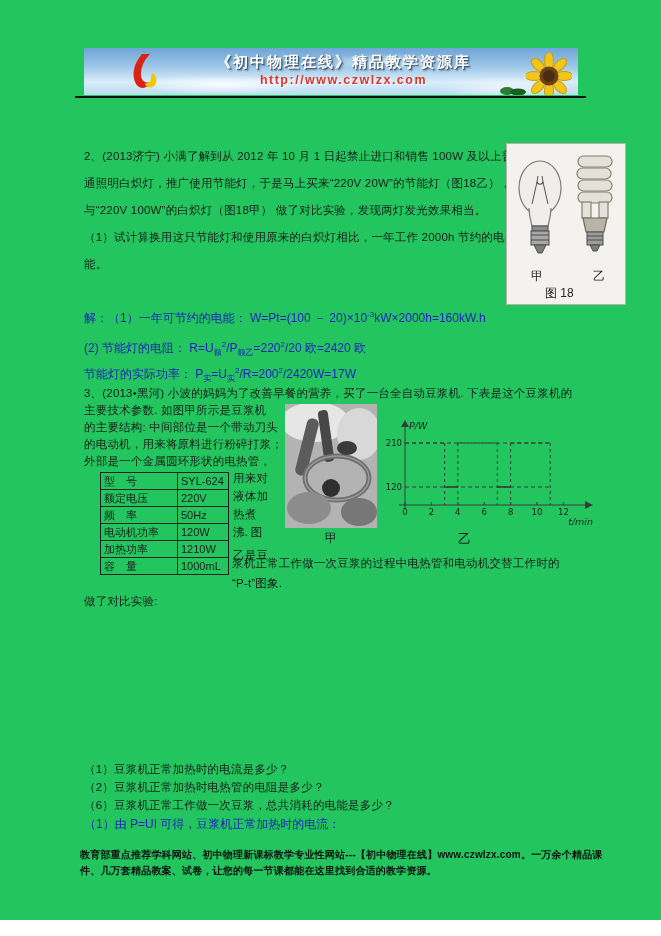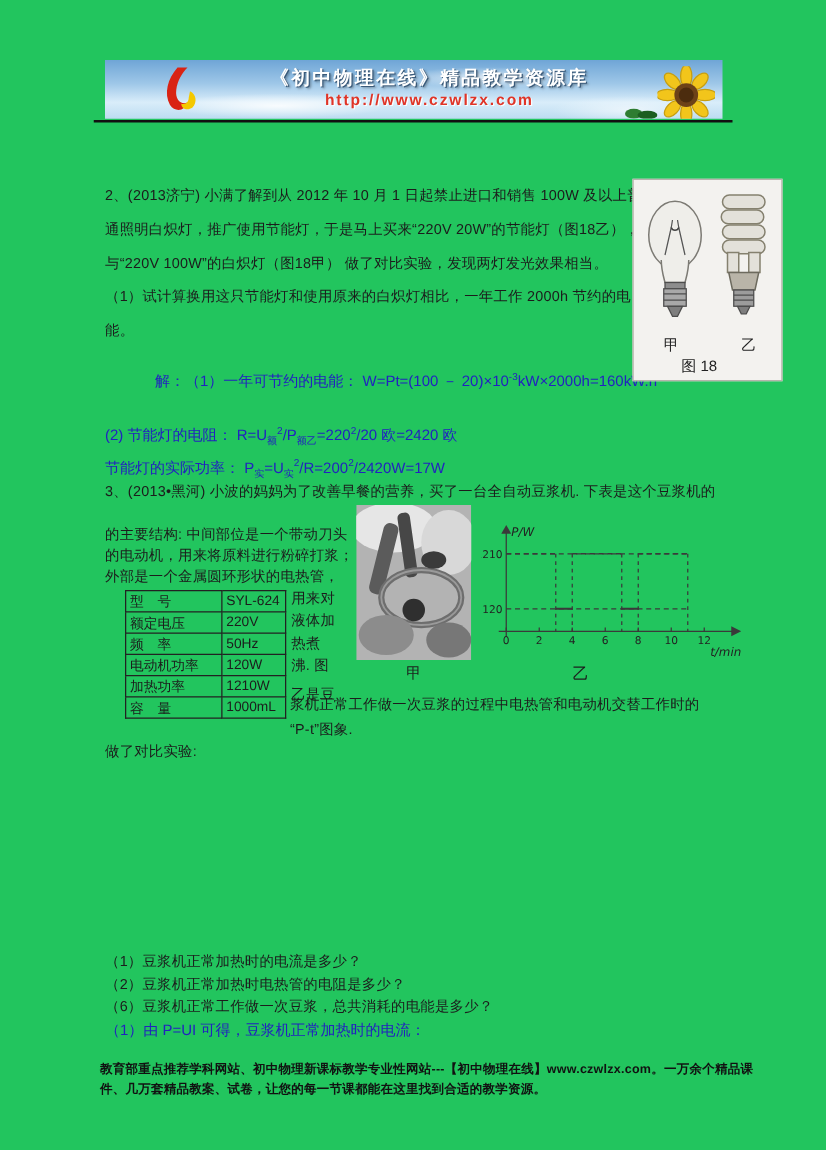--- a/index.html
+++ b/index.html
@@ -70,21 +70,21 @@
     </svg>
   </div>
   <div class="hr-line"></div>
 
   <div class="abs body-line" style="left:84px;top:149px;">2、(2013济宁) 小满了解到从 2012 年 10 月 1 日起禁止进口和销售 100W 及以上普</div>
   <div class="abs body-line" style="left:84px;top:176px;">通照明白炽灯，推广使用节能灯，于是马上买来“220V 20W”的节能灯（图18乙），</div>
   <div class="abs body-line" style="left:84px;top:203px;">与“220V 100W”的白炽灯（图18甲） 做了对比实验，发现两灯发光效果相当。</div>
   <div class="abs body-line" style="left:84px;top:230px;">（1）试计算换用这只节能灯和使用原来的白炽灯相比，一年工作 2000h 节约的电</div>
   <div class="abs body-line" style="left:84px;top:257px;">能。</div>
 
-  <div class="abs blue f" style="left:84px;top:297px;font-size:12px;margin-left:40px;">
+  <div class="abs blue f" style="left:84px;top:310px;font-size:12px;">
     <span>解：（1）一年可节约的电能：  W=Pt=(100 － 20)×10</span><sup>-3</sup><span>kW×2000h=160kW.h</span>
   </div>
   <div class="abs blue f" style="left:84px;top:340px;font-size:12px;">
     <span>(2) 节能灯的电阻：  R=U</span><sub>额</sub><sup>2</sup><span>/P</span><sub>额乙</sub><span>=220</span><sup>2</sup><span>/20 欧=2420 欧</span>
   </div>
   <div class="abs blue f" style="left:84px;top:366px;font-size:12px;">
     <span>节能灯的实际功率：  P</span><sub>实</sub><span>=U</span><sub>实</sub><sup>2</sup><span>/R=200</span><sup>2</sup><span>/2420W=17W</span>
   </div>
 
   <div class="bulb-fig">
@@ -109,20 +109,21 @@
       <rect x="12" y="80" width="16" height="13" fill="#9c9c9c" stroke="#4d4d4d" stroke-width="1"></rect>
       <path d="M12,84 L28,84 M12,88 L28,88" stroke="#4d4d4d" stroke-width="1"></path>
       <path d="M15,93 L25,93 L22,99 L18,99 Z" fill="#7e7e7e" stroke="#4d4d4d" stroke-width="1"></path>
     </svg>
     <div class="fig-sub" style="position:absolute;left:24px;top:124px;">甲</div>
     <div class="fig-sub" style="position:absolute;left:86px;top:124px;">乙</div>
     <div class="fig-sub" style="position:absolute;left:38px;top:141px;">图 18</div>
   </div>
 
   <div class="abs body-line" style="left:84px;top:386px;text-align:center;">3、(2013•黑河) 小波的妈妈为了改善早餐的营养，买了一台全自动豆浆机. 下表是这个豆浆机的</div>
+  <div class="abs body-line" style="left:84px;top:403px;">主要技术参数. 如图甲所示是豆浆机</div>
   <div class="abs body-line" style="left:84px;top:420px;">的主要结构: 中间部位是一个带动刀头</div>
   <div class="abs body-line" style="left:84px;top:437px;">的电动机，用来将原料进行粉碎打浆；</div>
   <div class="abs body-line" style="left:84px;top:454px;">外部是一个金属圆环形状的电热管，</div>
 
   <table class="spec-table">
     <tbody>
       <tr>
           <td class="lab">型　号</td>
           <td class="val">SYL-624</td>
         </tr>
@@ -145,21 +146,21 @@
       <tr>
           <td class="lab">容　量</td>
           <td class="val">1000mL</td>
         </tr>
     </tbody>
   </table>
 
   <div class="abs body-line" style="left:233px;top:471px;">用来对</div>
   <div class="abs body-line" style="left:233px;top:489px;">液体加</div>
   <div class="abs body-line" style="left:233px;top:507px;">热煮</div>
-  <div class="abs body-line" style="left:233px;top:525px;">沸. 图</div>
+  <div class="abs body-line" style="left:233px;top:525px;font-family:Liberation Serif, serif;">沸. 图</div>
   <div class="abs body-line" style="left:233px;top:548px;">乙是豆</div>
 
   <svg class="photo" viewBox="0 0 92 124">
     <rect x="0" y="0" width="92" height="124" fill="#b3b3b3"></rect>
     <ellipse cx="30" cy="18" rx="34" ry="20" fill="#e6e6e6"></ellipse>
     <ellipse cx="74" cy="30" rx="22" ry="26" fill="#d8d8d8"></ellipse>
     <rect x="16" y="14" width="12" height="58" rx="5" transform="rotate(14 22 43)" fill="#5b5b5b"></rect>
     <rect x="36" y="6" width="10" height="52" rx="4" transform="rotate(-8 41 32)" fill="#474747"></rect>
     <ellipse cx="52" cy="74" rx="32" ry="22" fill="none" stroke="#6e6e6e" stroke-width="5"></ellipse>
     <ellipse cx="52" cy="74" rx="32" ry="22" fill="none" stroke="#9a9a9a" stroke-width="1.5"></ellipse>

